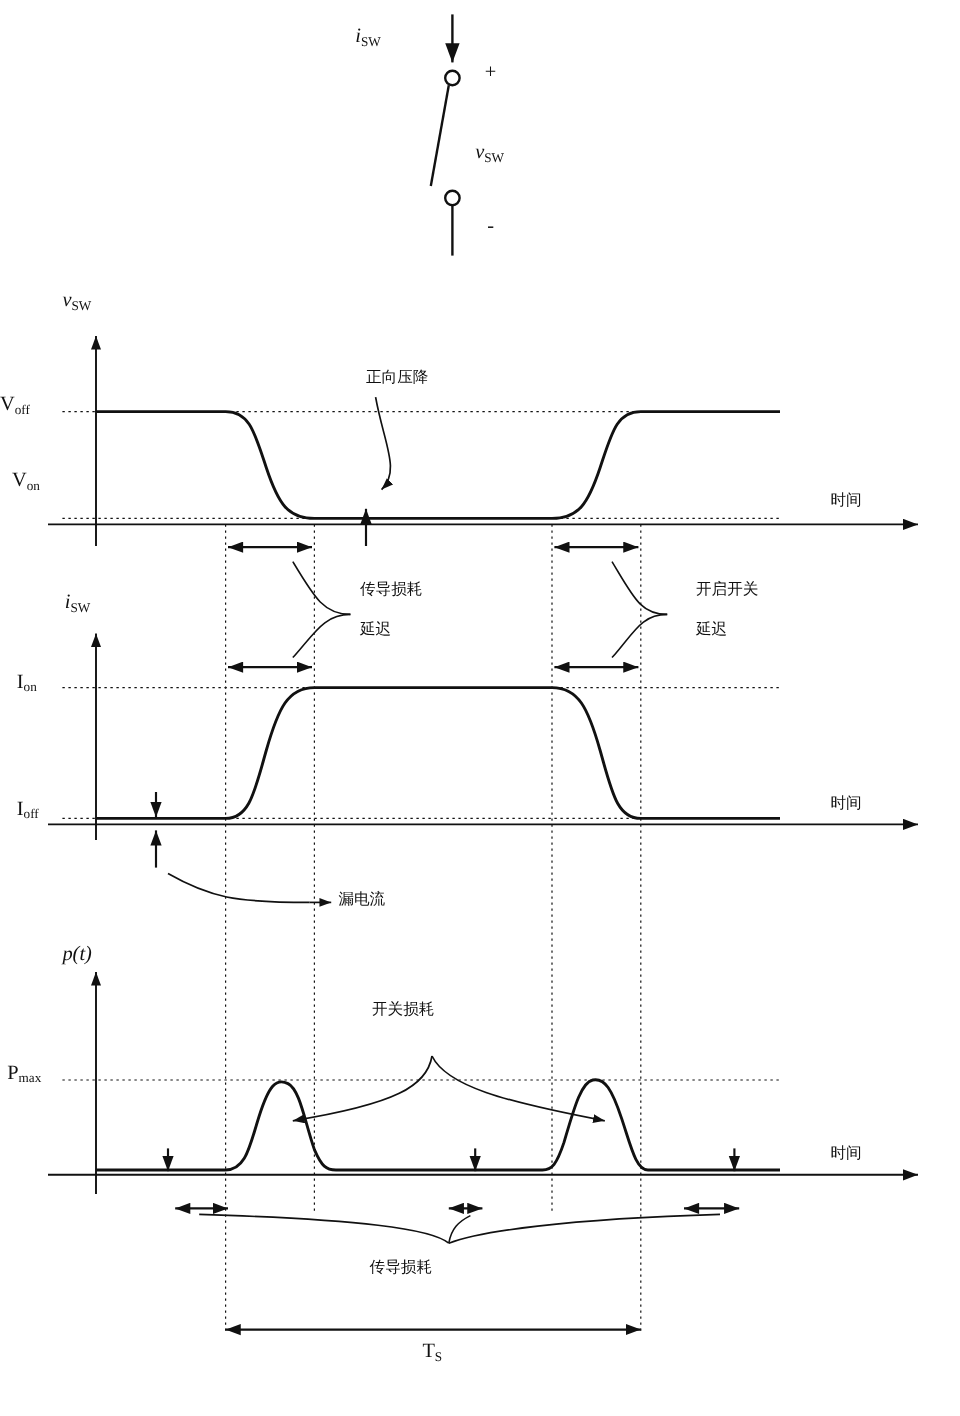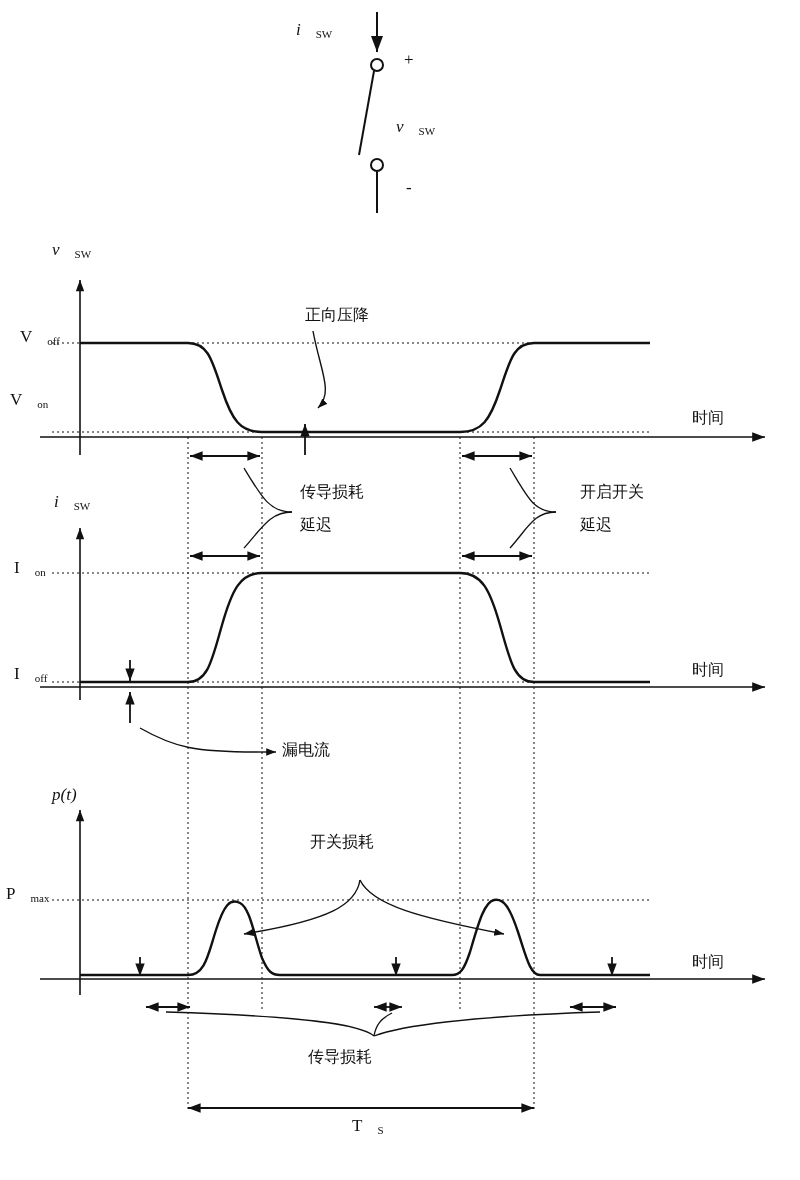--- a/index.html
+++ b/index.html
@@ -1,22 +1,22 @@
 <!DOCTYPE html>
 <html><head>
 <meta charset="utf-8">
 <style>
   html,body{margin:0;padding:0;background:#ffffff;}
   body{width:800px;height:1180px;position:relative;font-family:"Liberation Serif",serif;color:#111;}
   #stage{position:absolute;left:0;top:0;width:800px;height:1180px;overflow:hidden;}
   svg{position:absolute;left:0;top:0;width:800px;height:1180px;}
   .lbl{position:absolute;font-family:"Liberation Serif",serif;color:#111;white-space:nowrap;}
-  .cn{font-family:"DejaVu Sans",sans-serif;font-size:16px;}
+  .cn{font-family:"DejaVu Sans",sans-serif;font-size:13px;}
   .ital{font-style:italic;}
-  .sub{font-size:11px;vertical-align:-3px;font-style:normal;margin-left:15px;}
+  .sub{font-size:11px;vertical-align:-3px;font-style:normal;}
   .var{font-size:17px;}
   .axvar{font-size:17px;}
   .sign{font-size:17px;}
 </style>
 </head>
 <body>
 
 <div id="stage">
 
 <svg viewBox="0 0 800 1180" xmlns="http://www.w3.org/2000/svg">
@@ -117,21 +117,21 @@
     <line x1="188" y1="1108" x2="534" y2="1108" stroke="#111" stroke-width="1.8" marker-start="url(#arrowStart)" marker-end="url(#arrowS)"></line>
   </g>
 </svg>
 
 <div class="lbl var ital" style="left:296px;top:20px;"><span>i</span><span class="sub">SW</span></div>
 <div class="lbl sign" style="left:404px;top:50px;">+</div>
 <div class="lbl var ital" style="left:396px;top:117px;"><span>v</span><span class="sub">SW</span></div>
 <div class="lbl sign" style="left:406px;top:178px;">-</div>
 
 <div class="lbl axvar ital" style="left:52px;top:240px;"><span>v</span><span class="sub">SW</span></div>
-<div class="lbl axvar" style="left:20px;top:327px;"><span>V</span><span class="sub">off</span></div>
+<div class="lbl axvar" style="left:0;top:327px;"><span>V</span><span class="sub">off</span></div>
 <div class="lbl axvar" style="left:10px;top:390px;"><span>V</span><span class="sub">on</span></div>
 <div class="lbl cn" style="left:692px;top:408px;">时间</div>
 <div class="lbl cn" style="left:305px;top:305px;">正向压降</div>
 
 <div class="lbl cn" style="left:300px;top:482px;">传导损耗</div>
 <div class="lbl cn" style="left:300px;top:515px;">延迟</div>
 <div class="lbl cn" style="left:580px;top:482px;">开启开关</div>
 <div class="lbl cn" style="left:580px;top:515px;">延迟</div>
 
 <div class="lbl axvar ital" style="left:54px;top:492px;"><span>i</span><span class="sub">SW</span></div>

